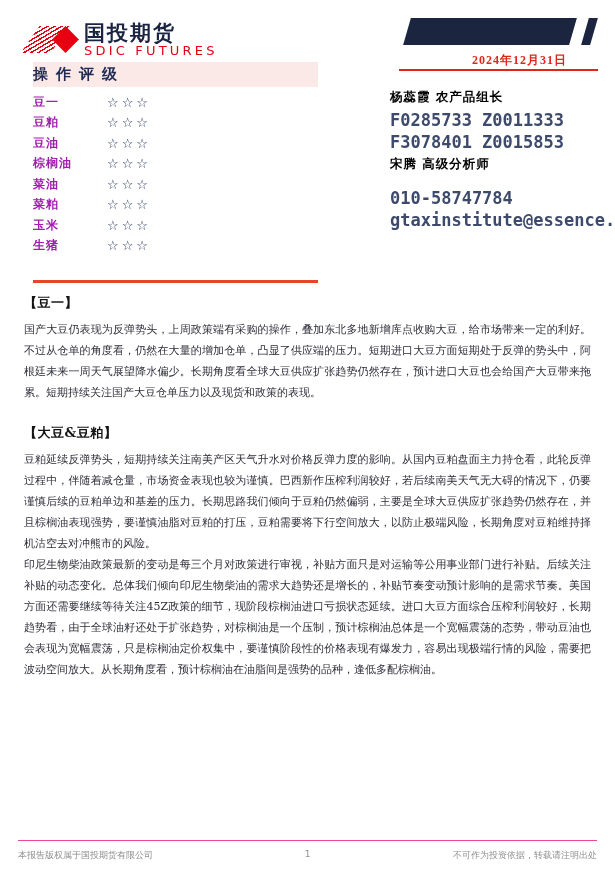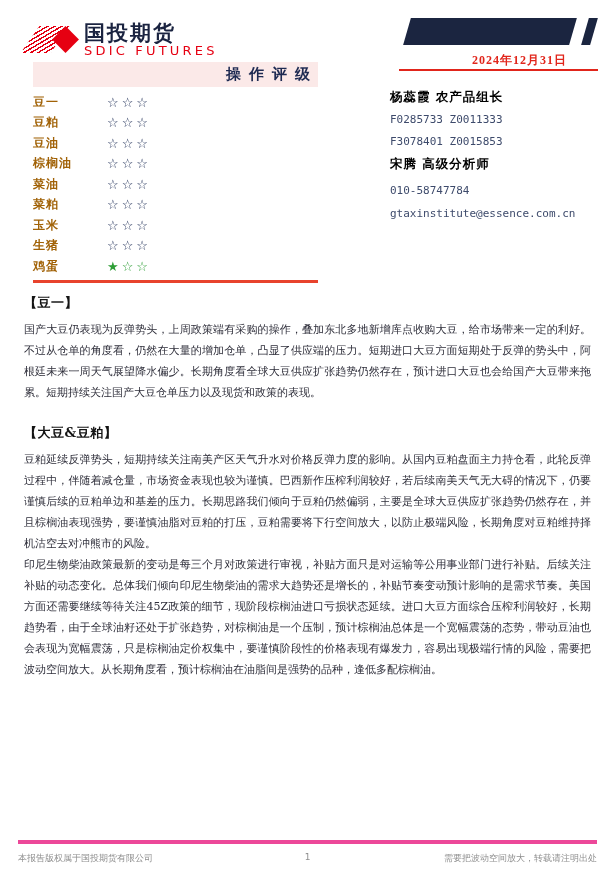--- a/index.html
+++ b/index.html
@@ -22,48 +22,48 @@
   .banner-main{position:absolute;left:7px;top:0;width:166px;height:100%;background:#1b2540;transform:skewX(-16deg);}
   .banner-tip{position:absolute;right:3px;top:0;width:9px;height:100%;background:#1b2540;transform:skewX(-16deg);}
   .banner-label{position:absolute;left:0;width:100%;text-align:right;line-height:27px;color:#ffffff;
                 font-weight:bold;font-size:13px;letter-spacing:4px;font-family:"DejaVu Serif",serif;margin-top:39px;}
   .report-date{position:absolute;left:421px;top:52px;width:197px;text-align:center;color:#e1251b;
                font-weight:bold;font-size:12px;font-family:Liberation Serif, serif;letter-spacing:1px;}
   .date-underline{position:absolute;left:399px;top:69px;width:199px;height:2px;background:#e1251b;}
 
   
   .rt{position:absolute;left:33px;top:62px;width:285px;}
-  .rt-title{background:#fbe9e8;color:#1e2a52;text-align:right;font-weight:bold;font-size:15px;
+  .rt-title{background:#fbe9e8;color:#1e2a52;text-align:left;font-weight:bold;font-size:15px;
             letter-spacing:8px;line-height:25px;height:25px;font-family:"DejaVu Serif",serif;}
   .rt-rows{margin-top:5px;}
   .rt-row{display:flex;align-items:center;height:20.5px;}
-  .rt-name{width:74px;color:#a16207;font-weight:bold;font-size:12px;letter-spacing:1px;
+  .rt-name{width:74px;color:#a21caf;font-weight:bold;font-size:12px;letter-spacing:1px;
            font-family:"DejaVu Serif",serif;}
   .stars{font-size:13px;letter-spacing:3px;line-height:1;}
   .stars[data-color="navy"]{color:#26355c;}
   .stars[data-color="green"]{color:#2e9e36;}
   .rt-underline{position:absolute;left:33px;top:280px;width:285px;height:2.5px;background:#e8432d;}
 
   
   .contacts{position:absolute;left:390px;top:86px;width:218px;}
   .c-line{height:22.4px;display:flex;align-items:center;}
   .c-name{color:#000000;font-weight:bold;font-size:12.5px;letter-spacing:1px;font-family:"DejaVu Serif",serif;}
-  .c-code{color:#3d4a6b;font-size:11px;font-family:"DejaVu Sans Mono",monospace;}
-  .gap-before{margin-top:4px;}
+  .c-code{color:#3d4a6b;font-size:17px;font-family:"DejaVu Sans Mono",monospace;font-weight:bold;}
+  .gap-before{margin-top:11px;}
 
   
   .report-section{position:absolute;left:24px;width:567px;}
   .sec-1{top:294px;} .sec-2{top:424px;} .sec-3{top:554px;}
   .report-section h3{margin:0 0 7px 0;font-size:13px;font-weight:bold;color:#141414;
                      font-family:"DejaVu Serif",serif;letter-spacing:0.5px;}
   .report-section p{margin:0;font-size:11px;line-height:21px;color:#2e2e3a;text-align:justify;
                     font-family:"DejaVu Serif",serif;}
 
   
-  .footer{position:absolute;left:18px;width:579px;top:840px;border-top:4px solid #ec4899;
+  .footer{position:absolute;left:18px;width:579px;top:840px;border-top:1px solid #ec4899;
           padding-top:8px;font-size:9px;color:#8f8f8f;}
   .footer-left{float:left;}
   .footer-right{float:right;}
   .footer-center{position:absolute;left:0;width:100%;text-align:center;top:8px;}
 </style>
 </head>
 <body>
 
 <div class="page">
 
@@ -114,24 +114,20 @@
         <span class="stars" data-color="navy">☆☆☆</span>
       </div>
       <div class="rt-row">
         <span class="rt-name">玉米</span>
         <span class="stars" data-color="navy">☆☆☆</span>
       </div>
       <div class="rt-row">
         <span class="rt-name">生猪</span>
         <span class="stars" data-color="navy">☆☆☆</span>
       </div>
-      <div class="rt-row">
-        <span class="rt-name">鸡蛋</span>
-        <span class="stars" data-color="green">★☆☆</span>
-      </div>
     </div>
   </div>
   <div class="rt-underline"></div>
 
   <div class="contacts">
     <div class="c-line c-name">杨蕊霞 农产品组长</div>
     <div class="c-line c-code">F0285733 Z0011333</div>
     <div class="c-line c-code">F3078401 Z0015853</div>
     <div class="c-line c-name">宋腾 高级分析师</div>
     <div class="c-line c-code gap-before">010-58747784</div>
@@ -148,16 +144,16 @@
     <p>国产大豆仍表现为反弹势头，上周政策端有采购的操作，叠加东北多地新增库点收购大豆，给市场带来一定的利好。不过从仓单的角度看，仍然在大量的增加仓单，凸显了供应端的压力。短期进口大豆方面短期处于反弹的势头中，阿根廷未来一周天气展望降水偏少。长期角度看全球大豆供应扩张趋势仍然存在，预计进口大豆也会给国产大豆带来拖累。短期持续关注国产大豆仓单压力以及现货和政策的表现。</p>
   </section>
 
   <section class="report-section sec-3">
     <p>印尼生物柴油政策最新的变动是每三个月对政策进行审视，补贴方面只是对运输等公用事业部门进行补贴。后续关注补贴的动态变化。总体我们倾向印尼生物柴油的需求大趋势还是增长的，补贴节奏变动预计影响的是需求节奏。美国方面还需要继续等待关注45Z政策的细节，现阶段棕榈油进口亏损状态延续。进口大豆方面综合压榨利润较好，长期趋势看，由于全球油籽还处于扩张趋势，对棕榈油是一个压制，预计棕榈油总体是一个宽幅震荡的态势，带动豆油也会表现为宽幅震荡，只是棕榈油定价权集中，要谨慎阶段性的价格表现有爆发力，容易出现极端行情的风险，需要把波动空间放大。从长期角度看，预计棕榈油在油脂间是强势的品种，逢低多配棕榈油。</p>
   </section>
 
   <div class="footer">
     <span class="footer-left">本报告版权属于国投期货有限公司</span>
     <span class="footer-center">1</span>
-    <span class="footer-right">需要把波动空间放大，转载请注明出处</span>
+    <span class="footer-right">不可作为投资依据，转载请注明出处</span>
   </div>
 
 </div>
 
 </body></html>

